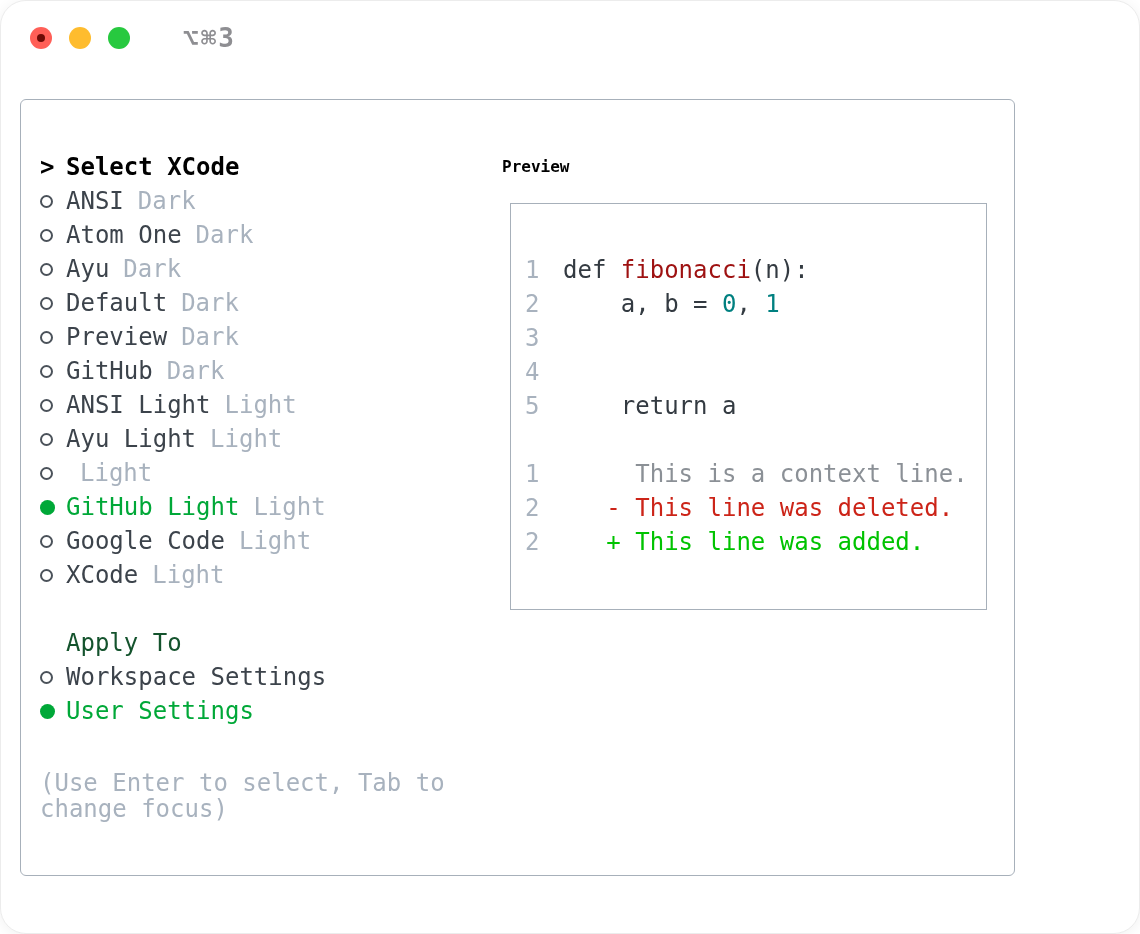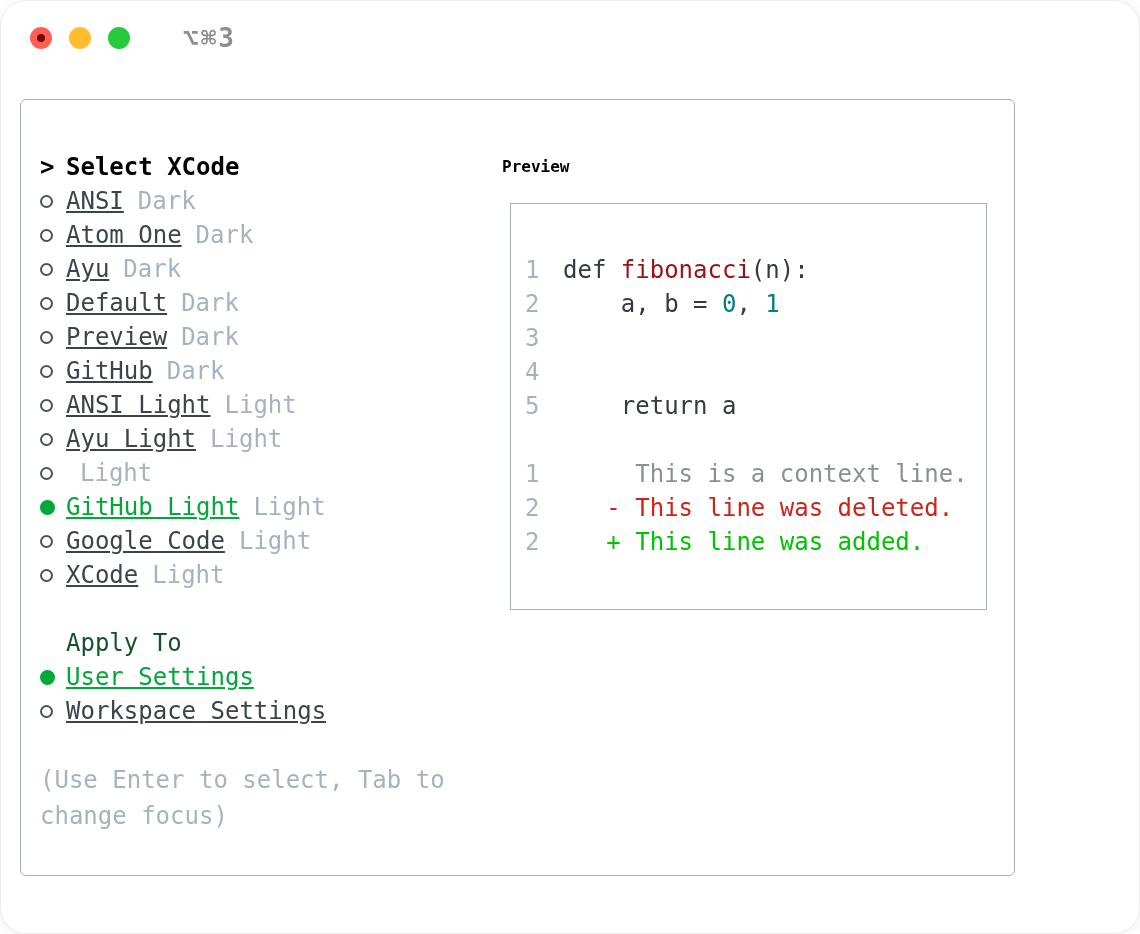--- a/index.html
+++ b/index.html
@@ -34,25 +34,25 @@
   .row { display:flex; align-items:center; height:34px; white-space:pre; }
   .row.blank { height:34px; }
   .marker { width:26px; flex:none; display:flex; align-items:center; }
   .hdr-marker { width:26px; flex:none; font-weight:bold; color:#000; }
   .hdr-text { font-weight:bold; color:#000; }
   .subhdr-text { color:#14532d; }
   .radio { width:13px; height:13px; border:2px solid #4b525a;
            border-radius:50%; display:inline-block; }
   .radio.on { width:15px; height:15px; border:none;
               background:var(--accent_green); }
-  .tname { color:var(--item_gray);text-decoration:underline; }
+  .tname { color:var(--item_gray); }
   .tname.sel { color:var(--accent_green); }
   .variant { color:var(--muted_gray); margin-left:14px; }
-  .hint { color:var(--muted_gray); width:420px; line-height:36px;
-          margin-top:0; white-space:normal; }
+  .hint { color:var(--muted_gray); width:420px; line-height:26px;
+          margin-top:8px; white-space:normal; }
 
   
   .preview-title { position:absolute; left:481px; top:50px; font-size:16px;
                    line-height:34px; font-weight:bold; color:#000; }
   .preview-box { position:absolute; left:489px; top:103px; width:477px;
                  height:407px; border:1.5px solid var(--border_gray);
                  background:#fff; padding:49px 0 0 14px; overflow:hidden; }
   .crow { display:flex; height:34px; line-height:34px; font-size:24px; }
   .lineno { width:38px; flex:none; color:var(--muted_gray); }
   .codetext { white-space:pre; }
@@ -100,22 +100,22 @@
         </div>
 
       <div class="row blank"></div>
 
       <div class="row">
         <span class="marker"></span>
         <span class="subhdr-text">Apply To</span>
       </div>
 
       <div>
+          <div class="row"><span class="marker"><span class="radio"></span></span><span class="tname">Workspace Settings</span></div>
           <div class="row"><span class="marker"><span class="radio on"></span></span><span class="tname sel">User Settings</span></div>
-          <div class="row"><span class="marker"><span class="radio"></span></span><span class="tname">Workspace Settings</span></div>
         </div>
 
       <div class="row blank"></div>
 
       <div class="hint">(Use Enter to select, Tab to change focus)</div>
     </div>
 
     <div class="preview-title">Preview</div>
 
     <div class="preview-box">

